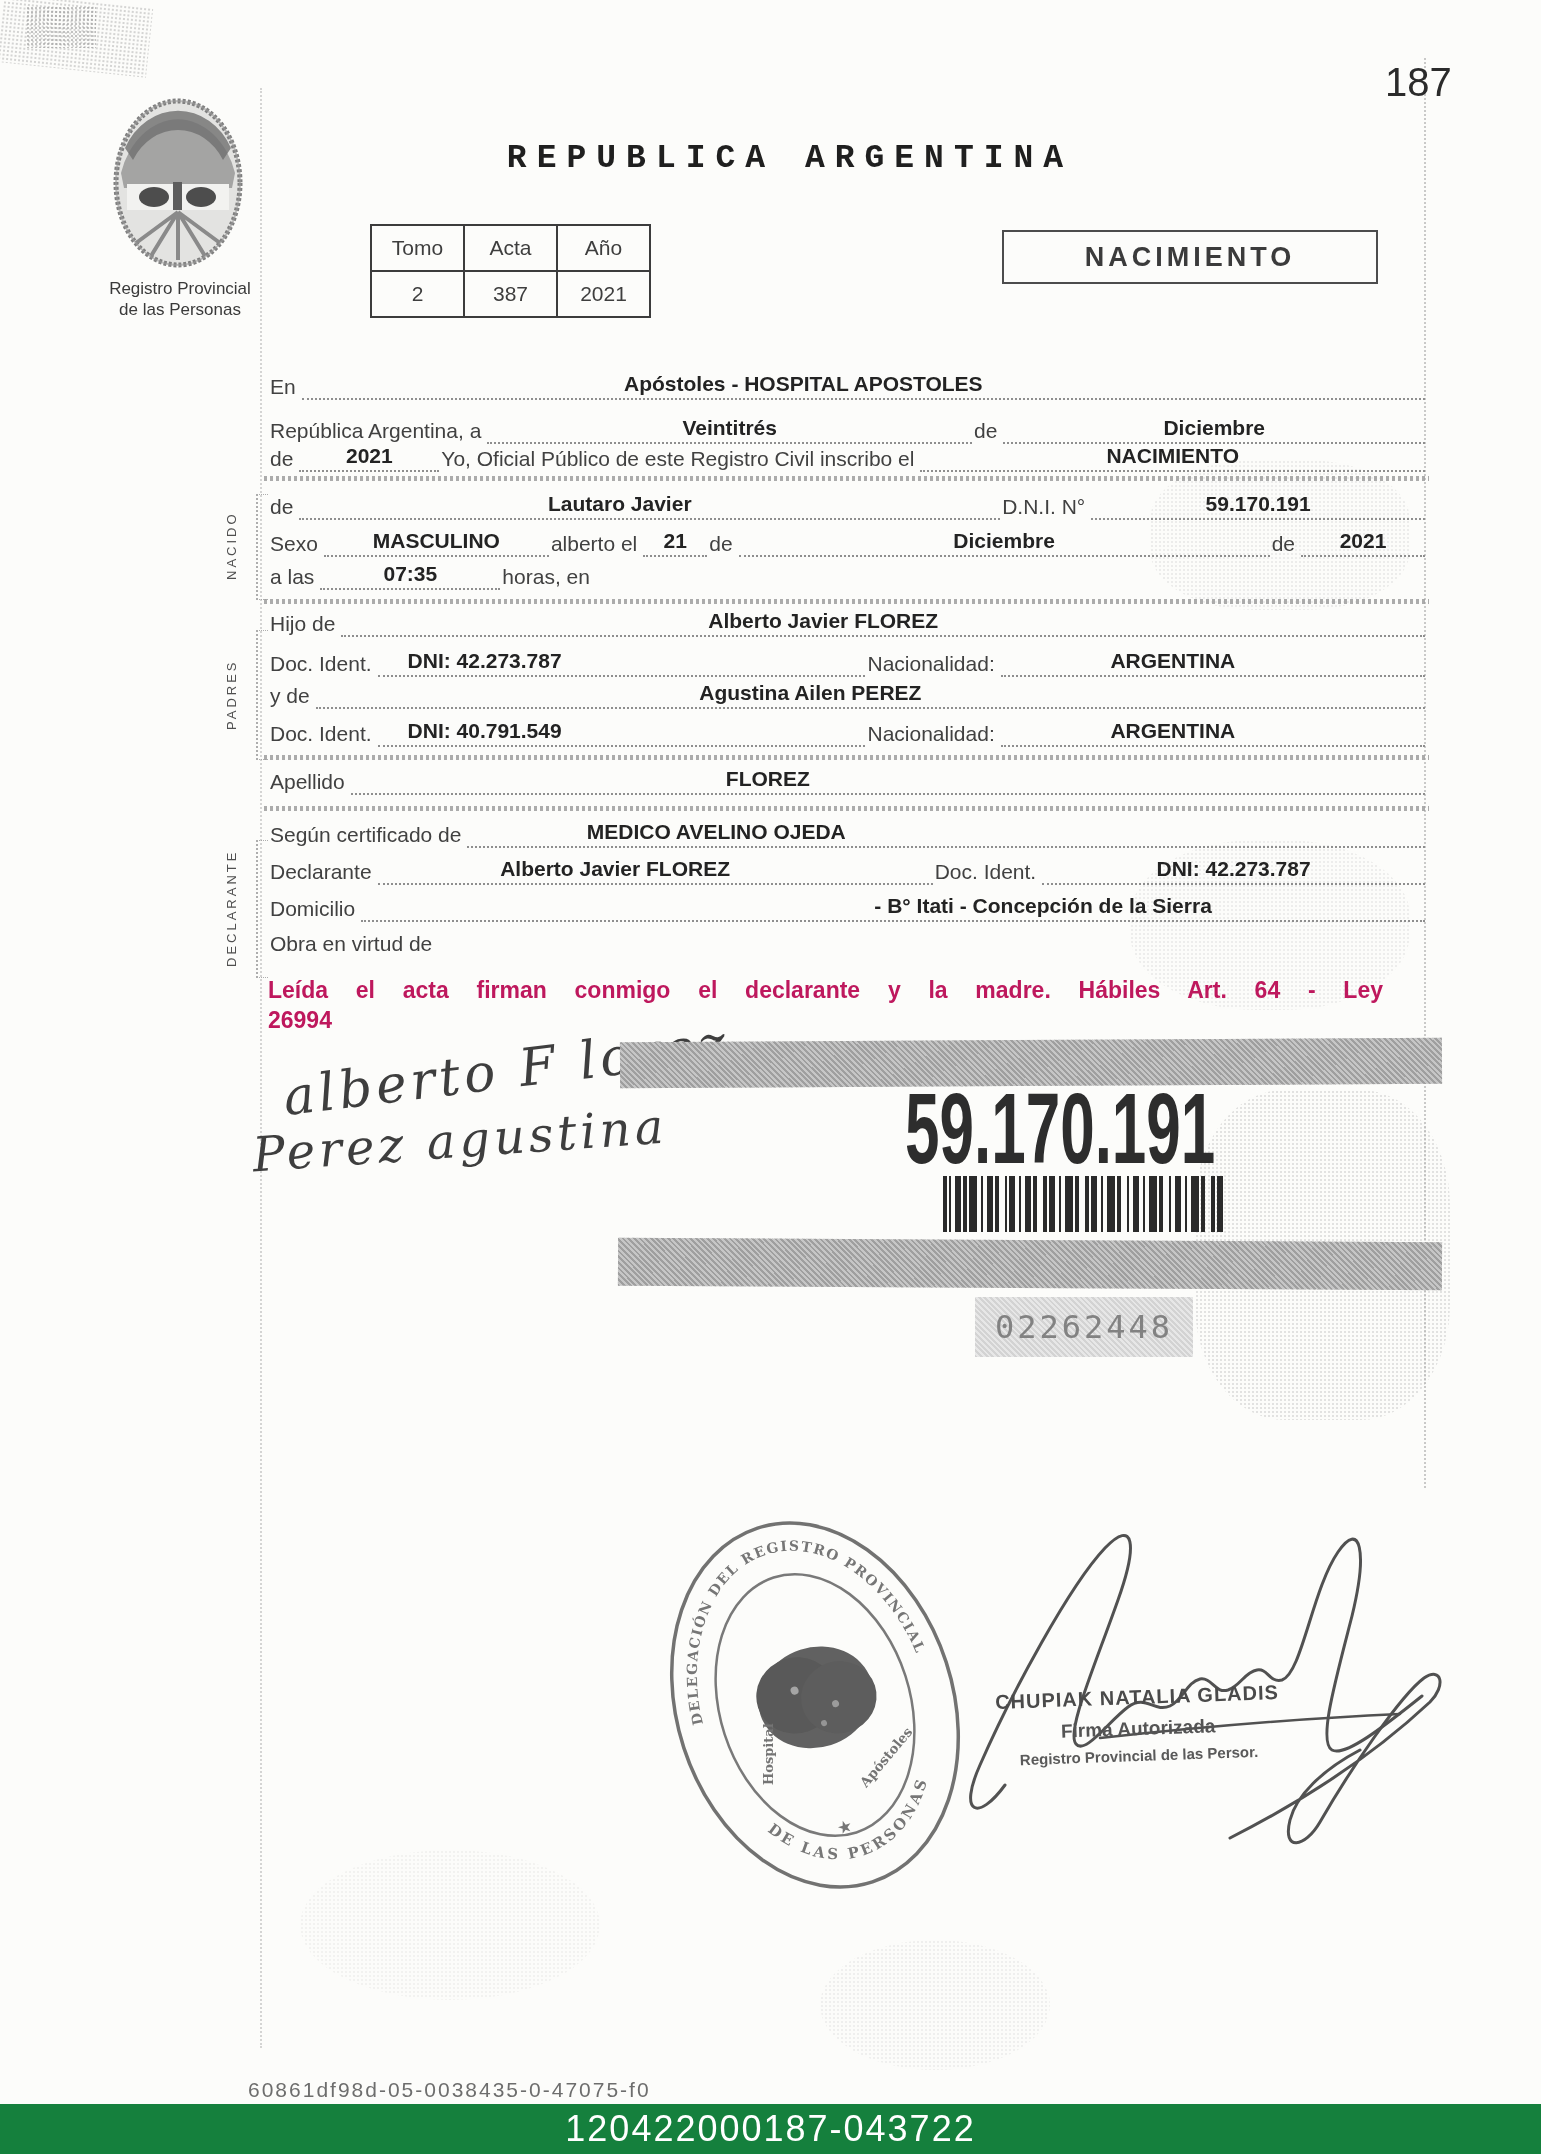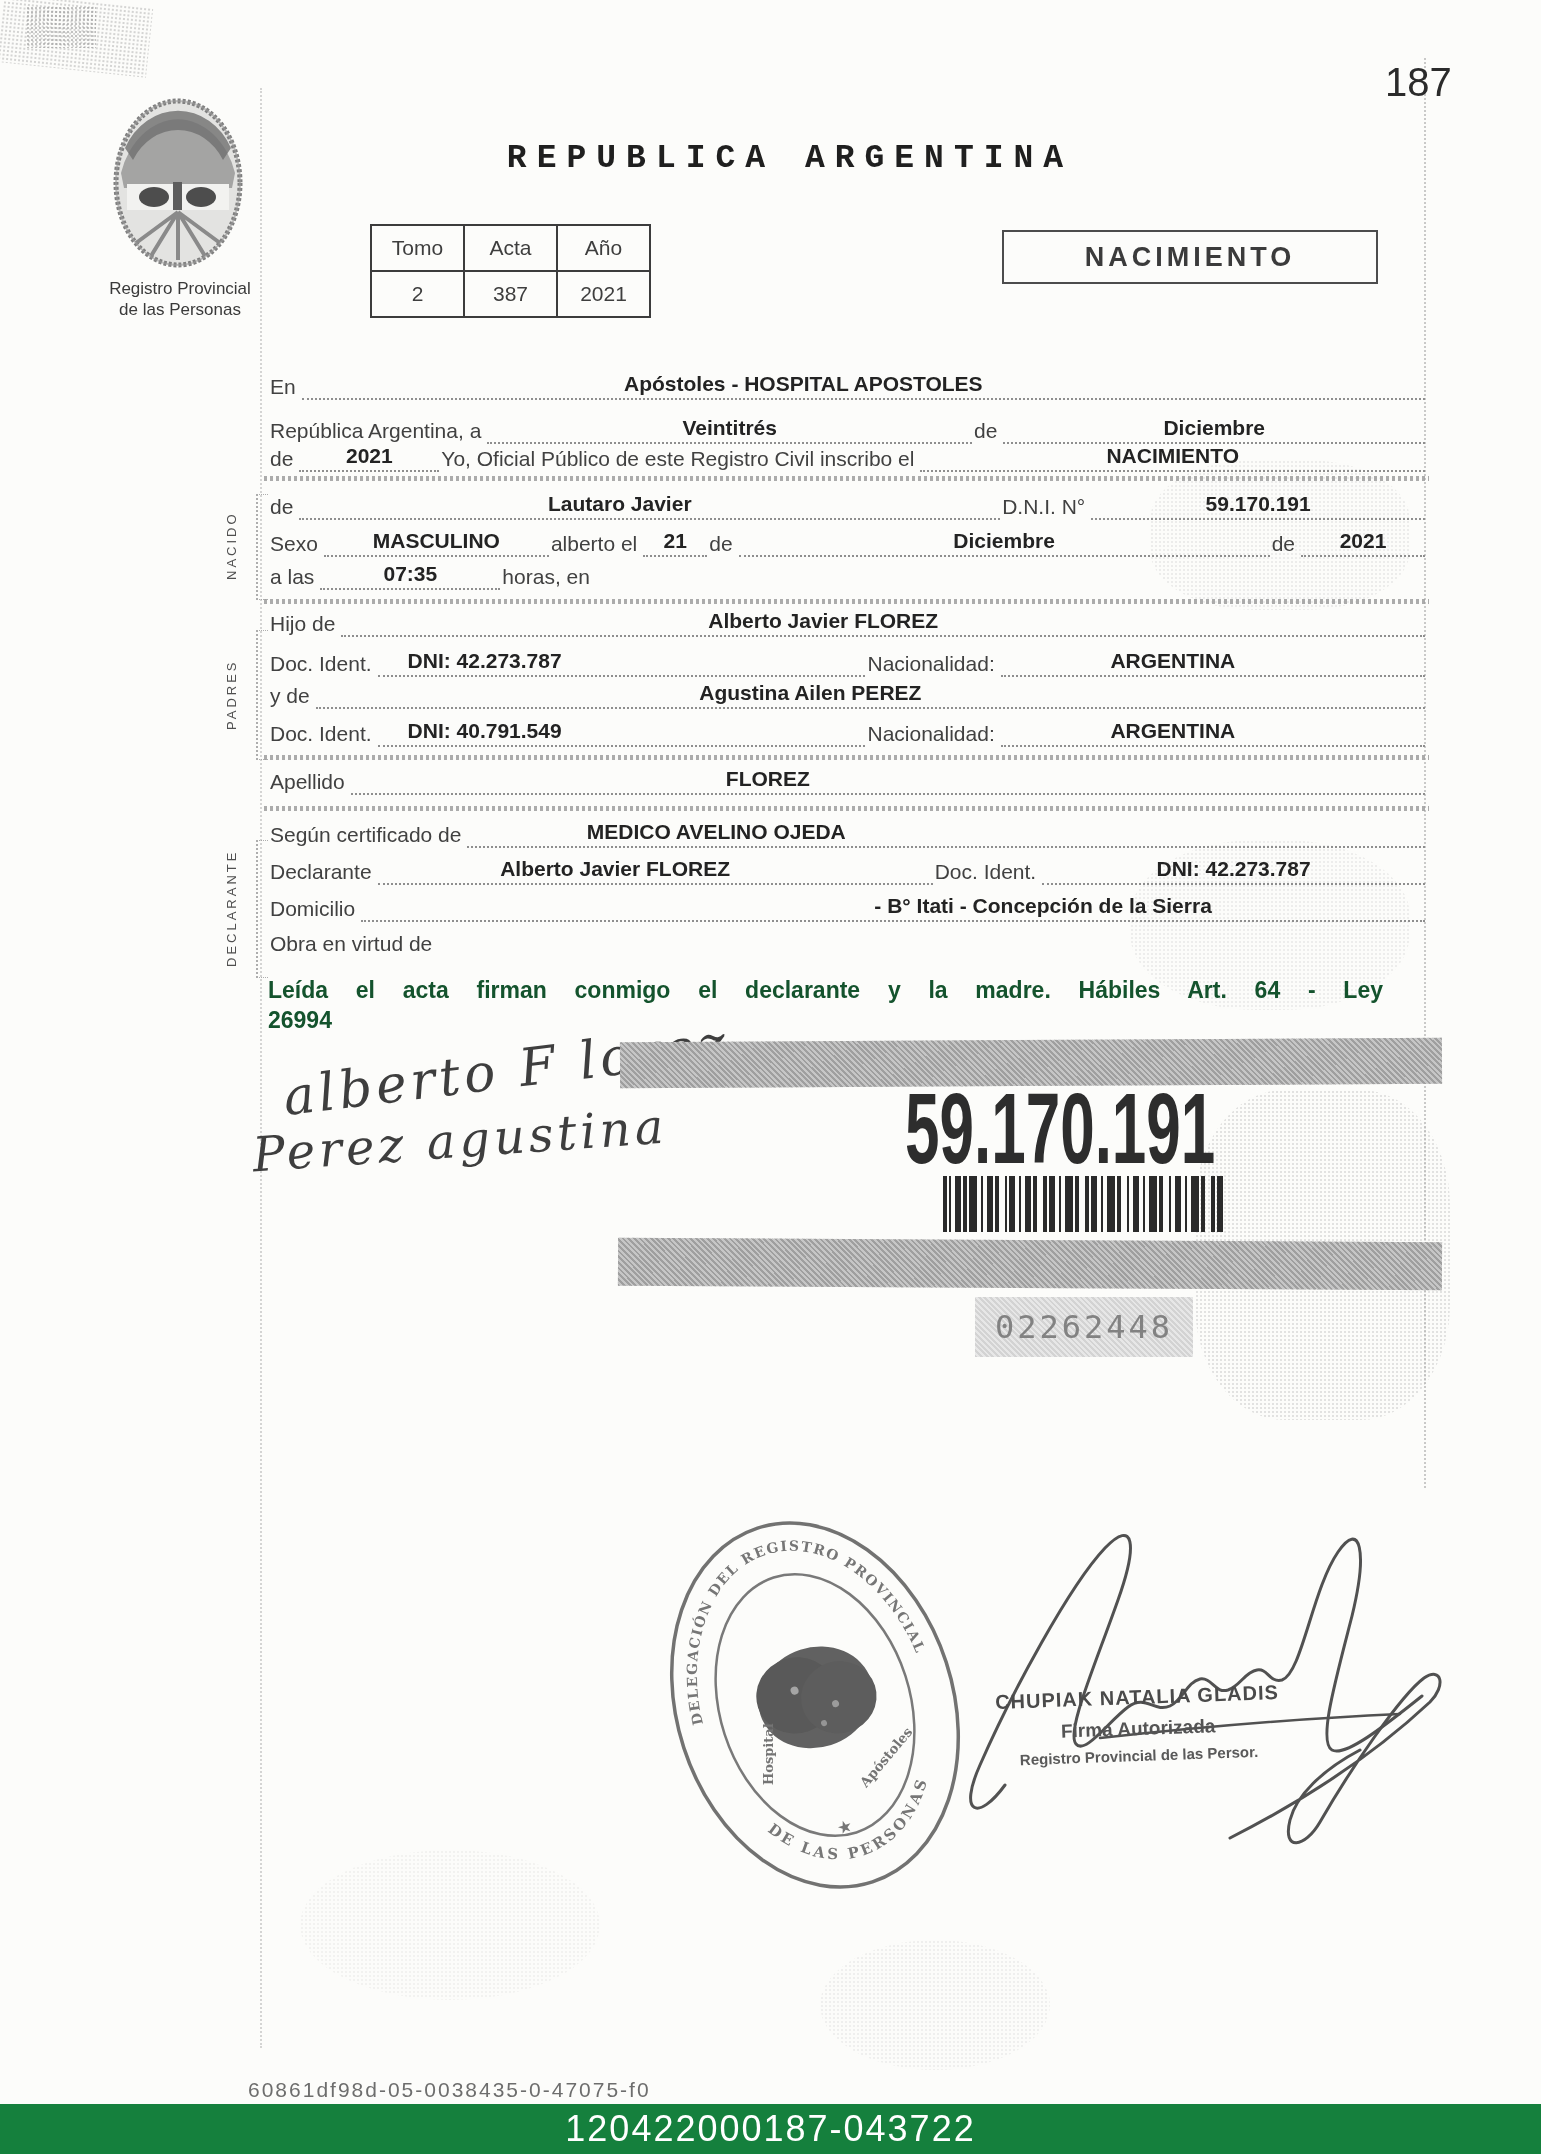--- a/index.html
+++ b/index.html
@@ -31,21 +31,21 @@
   .val{font-weight:bold;color:#232323;padding:0 4px 2px;}
   .vL{justify-content:flex-start;}
   .vL .val{margin-left:26px;}
   .sep{position:absolute;left:264px;right:112px;height:5px;
        background-image:repeating-linear-gradient(90deg,#9d9d9d 0 3px,transparent 3px 6px);opacity:.85;}
   .brk{position:absolute;left:256px;width:10px;border-left:2px dotted #9a9a9a;
        border-top:1px dotted #9a9a9a;border-bottom:1px dotted #9a9a9a;opacity:.8;}
   .vlab{position:absolute;left:224px;width:28px;writing-mode:vertical-rl;transform:rotate(180deg);
         text-align:center;font-size:13px;letter-spacing:3px;color:#4f4f4f;}
   
-  #closing{left:268px;top:975px;width:1115px;font-weight:bold;font-size:23px;color:#14532d;line-height:30px;}
+  #closing{left:268px;top:975px;width:1115px;font-weight:bold;font-size:23px;color:#be185d;line-height:30px;}
   #closing .j{display:block;text-align:justify;text-align-last:justify;}
   
   .hand{position:absolute;font-family:"DejaVu Serif",serif;font-style:italic;color:#3e3e3e;letter-spacing:4px;white-space:nowrap;}
   
   .dither{position:absolute;background:repeating-linear-gradient(45deg,#9f9f9f 0 2px,#c6c6c6 2px 4px),
           repeating-linear-gradient(-45deg,rgba(110,110,110,.45) 0 1px,transparent 1px 3px);}
   #dnibig{left:905px;top:1078px;font-size:100px;font-weight:bold;color:#2d2d2d;white-space:nowrap;
           transform:scaleX(.62);transform-origin:left top;line-height:100px;}
   #barcode{left:943px;top:1176px;width:284px;height:56px;
     background-image:linear-gradient(90deg,

